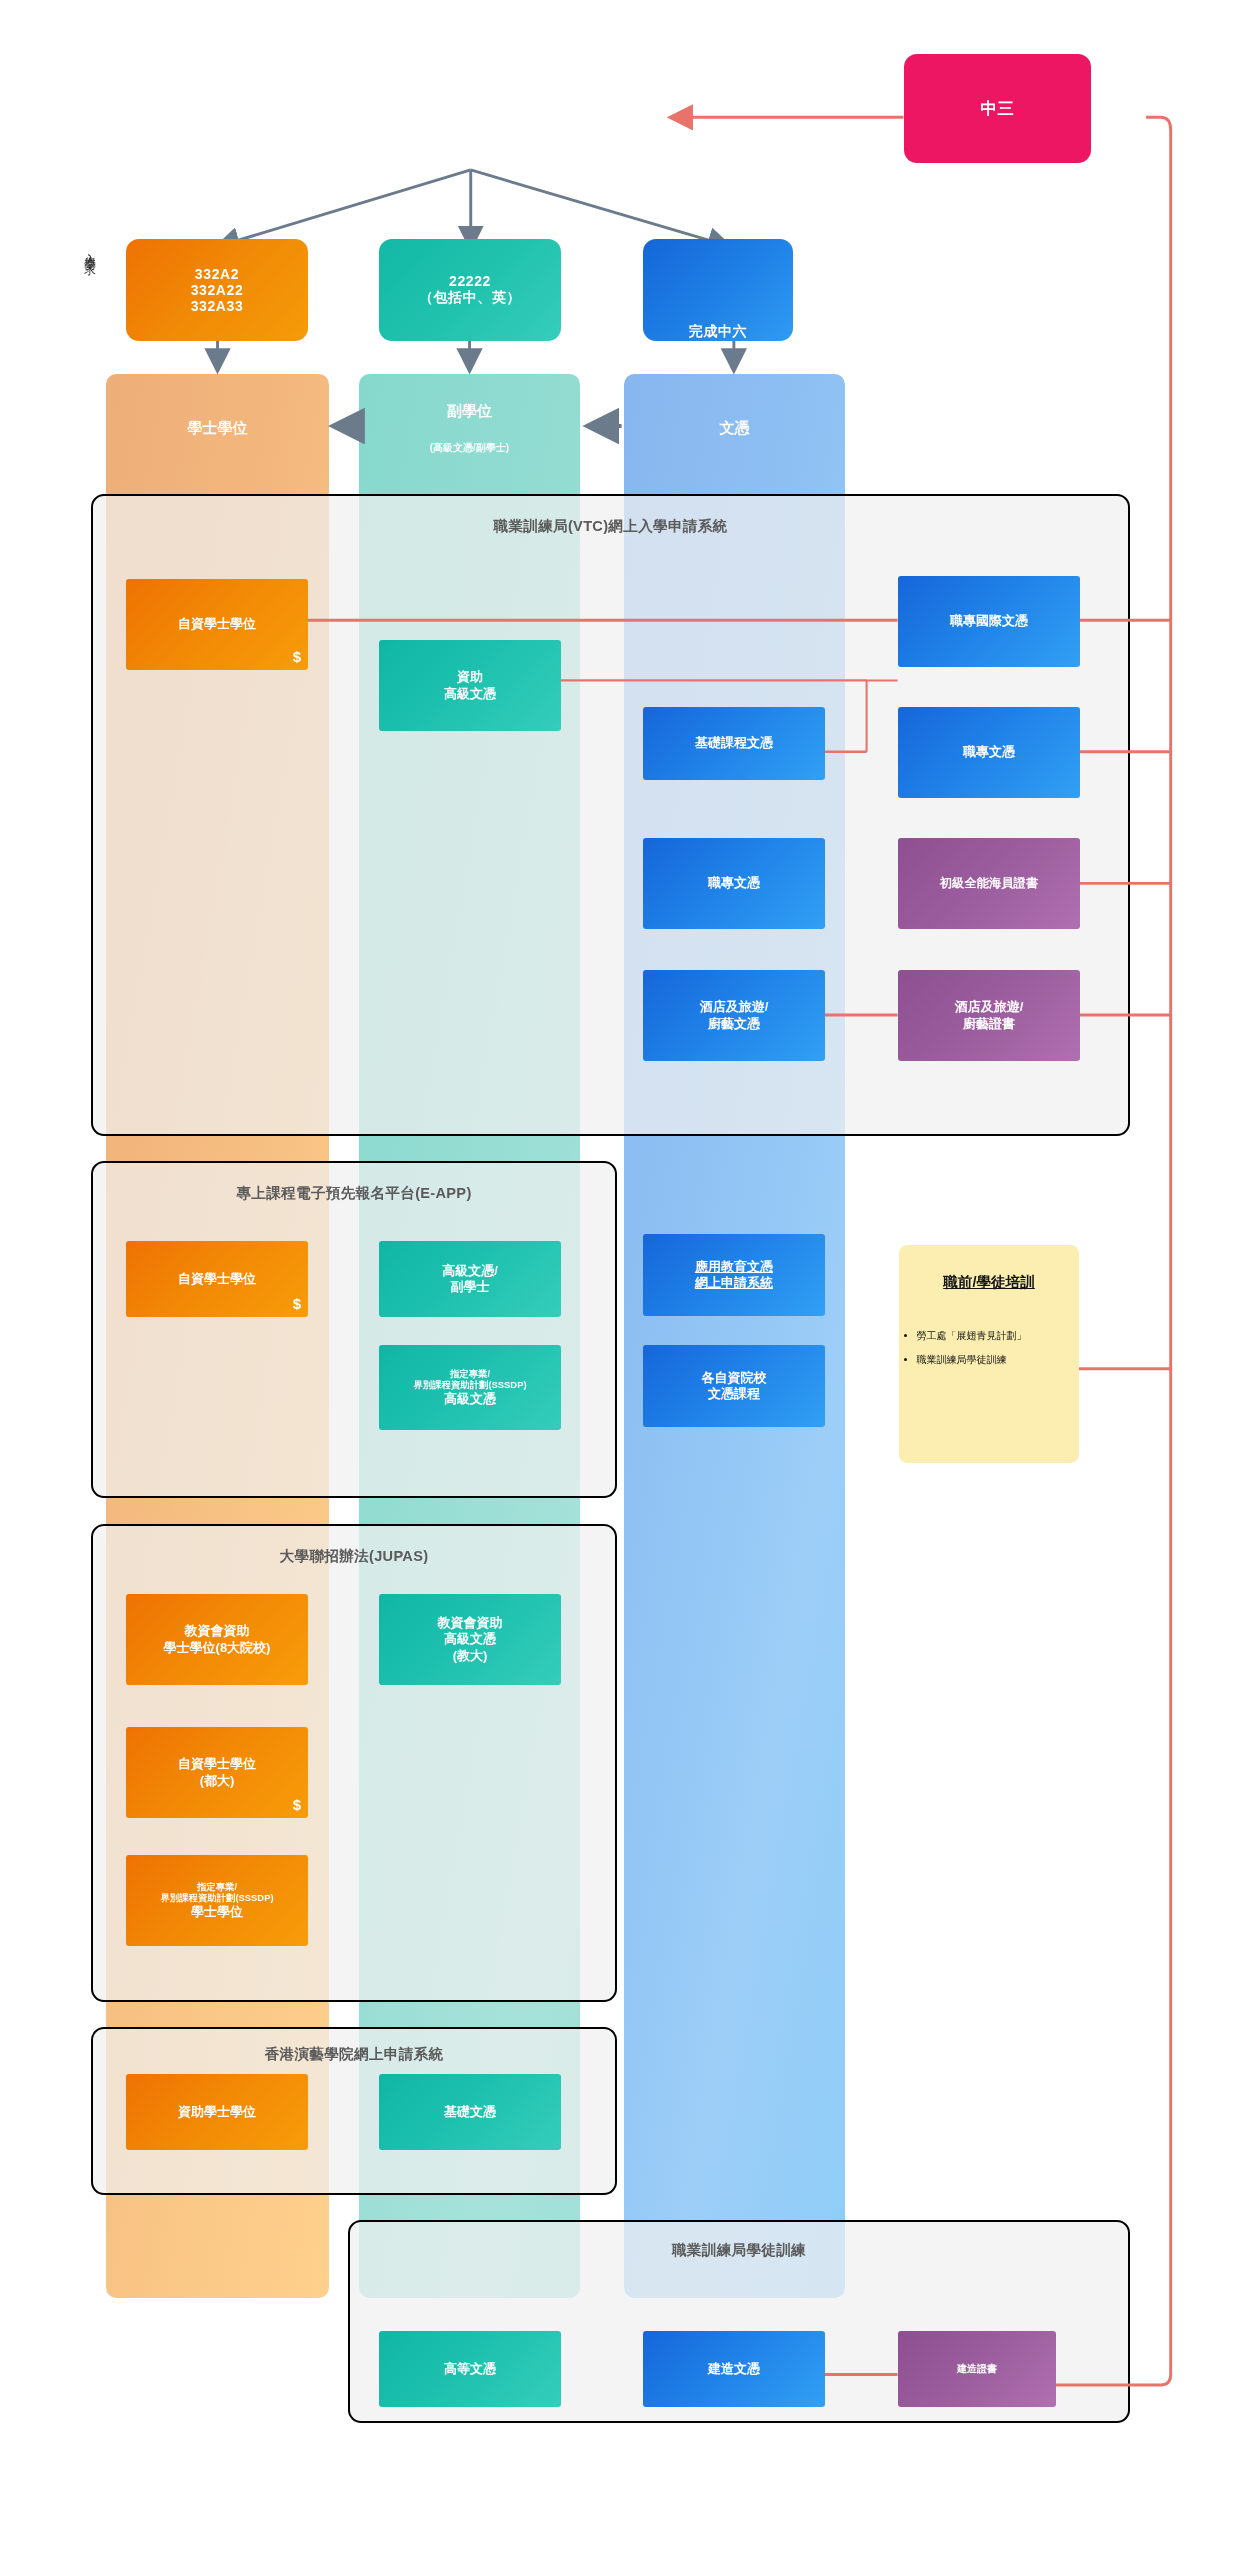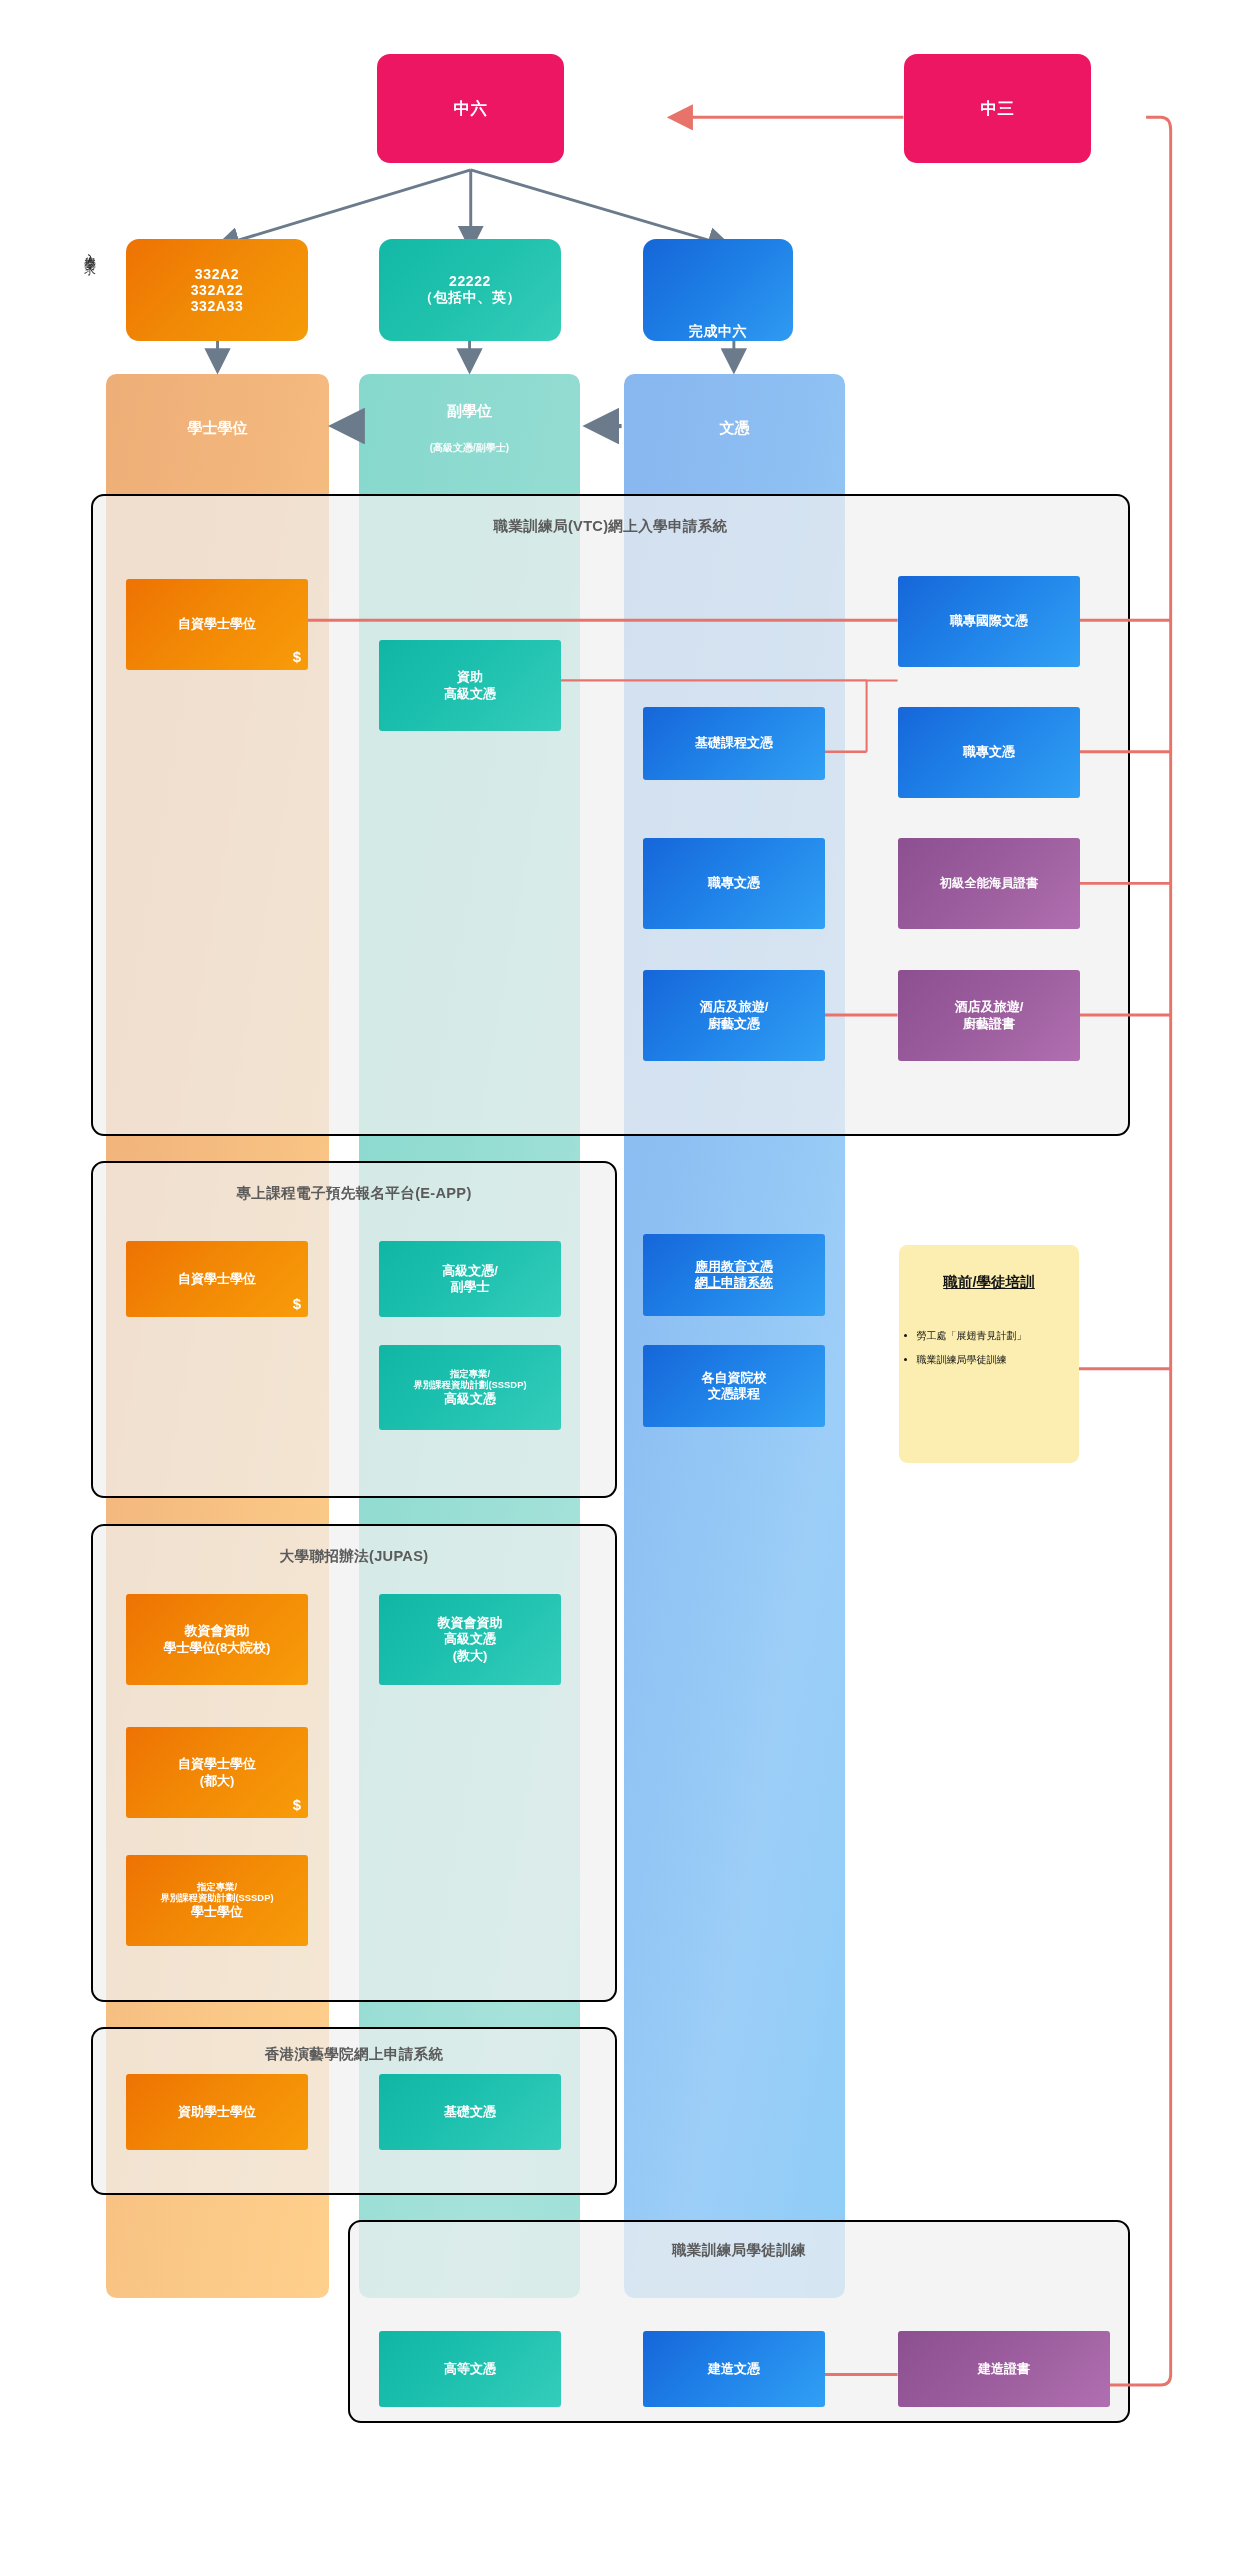--- a/index.html
+++ b/index.html
@@ -115,23 +115,20 @@
 
     <path d="M1535,1060 L480,1060" stroke="#e8736a" stroke-width="5" fill="none" marker-end="url(#ar)"></path>
     <path d="M1535,1163 L1482,1163 L1482,1285" stroke="#e8736a" stroke-width="3.5" fill="none"></path>
     <path d="M1482,1163 L900,1163" stroke="#e8736a" stroke-width="4" fill="none" marker-end="url(#ar)"></path>
     <path d="M1482,1285 L1280,1285" stroke="#e8736a" stroke-width="4" fill="none"></path>
     <path d="M1535,1735 L1280,1735" stroke="#e8736a" stroke-width="5" fill="none" marker-end="url(#ar)"></path>
 
     <path d="M1535,4060 L1290,4060" stroke="#e8736a" stroke-width="5" fill="none" marker-end="url(#ar)"></path>
   </svg>
 
-  <div class="pill pink" style="left:377px;top:54px;width:187px;height:109px;font-size:16.4px;">
-    <span>中六</span>
-  </div>
   <div class="pill pink" style="left:904px;top:54px;width:187px;height:109px;font-size:16.4px;">
     <span>中三</span>
   </div>
 
   <div class="vlabel" style="left:82px;top:244px;">入學要求</div>
 
   <div class="pill req-orange" style="left:126px;top:239px;width:182px;height:102px;font-size:14px;">
     <span>332A2</span>
     <span>332A22</span>
     <span>332A33</span>
@@ -263,18 +260,18 @@
   </div>
 
   <div class="card c-teal" style="left:379px;top:2331px;width:182px;height:76px;font-size:13px;">
     <span>高等文憑</span>
   </div>
 
   <div class="card c-blue" style="left:643px;top:2331px;width:182px;height:76px;font-size:13px;">
     <span>建造文憑</span>
   </div>
 
-  <div class="card c-purple" style="left:898px;top:2331px;width:212px;height:76px;font-size:13px;">
+  <div class="card c-purple" style="left:898px;top:2331px;width:158px;height:76px;font-size:10px;">
     <span>建造證書</span>
   </div>
 
 </div>
 
 
 </body></html>

